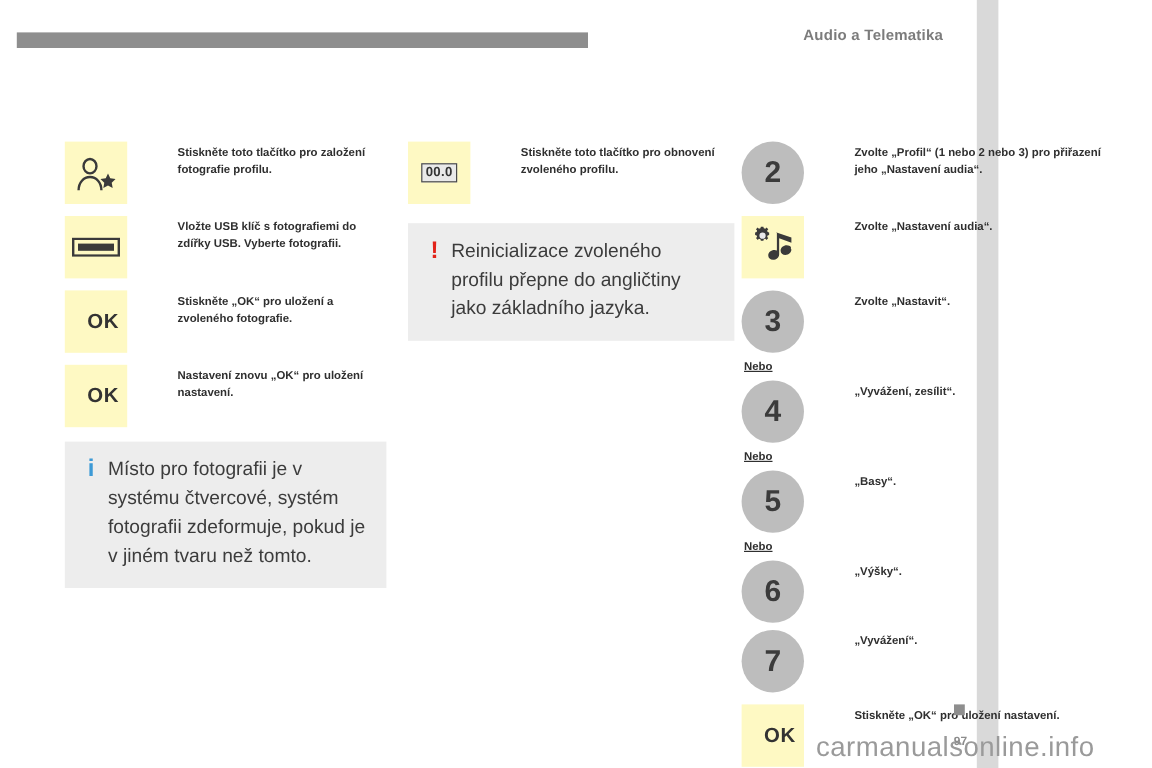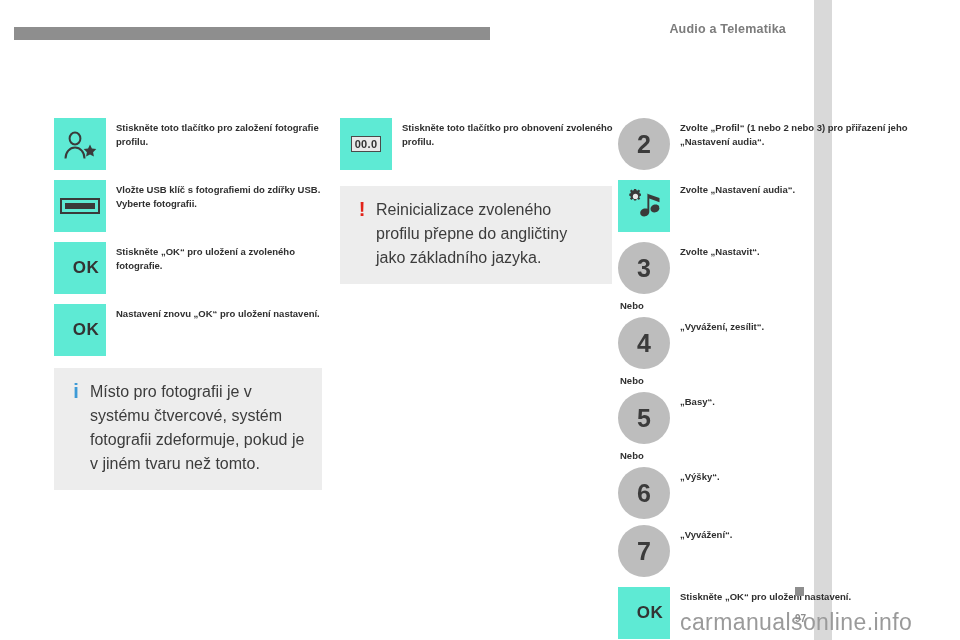--- a/index.html
+++ b/index.html
@@ -69,27 +69,28 @@
     margin-bottom: 10px;
     min-height: 52px;
   }
   .row .txt {
     font-size: 9.5px;
     font-weight: bold;
     line-height: 1.45;
     color: #2f2f2f;
     padding-top: 3px;
     flex: 1;
+    margin-left: 32px;
   }
 
   
   .tile {
     width: 52px;
     height: 52px;
-    background: #5eead4;
+    background: #fef9c3;
     flex: 0 0 52px;
     margin-right: 10px;
     display: flex;
     align-items: center;
     justify-content: center;
     box-sizing: border-box;
   }
   .tile.ok {
     font-size: 17px;
     font-weight: bold;
@@ -125,20 +126,21 @@
     font-size: 25px;
     font-weight: bold;
     color: #3b3b3b;
   }
 
   .orlabel {
     font-size: 9.5px;
     font-weight: bold;
     color: #2f2f2f;
     margin: -4px 0 6px 2px;
+    text-decoration: underline;
   }
 
   
   .notebox {
     background: #ededed;
     display: flex;
     align-items: flex-start;
     padding: 12px 14px 14px 12px;
     box-sizing: border-box;
   }

